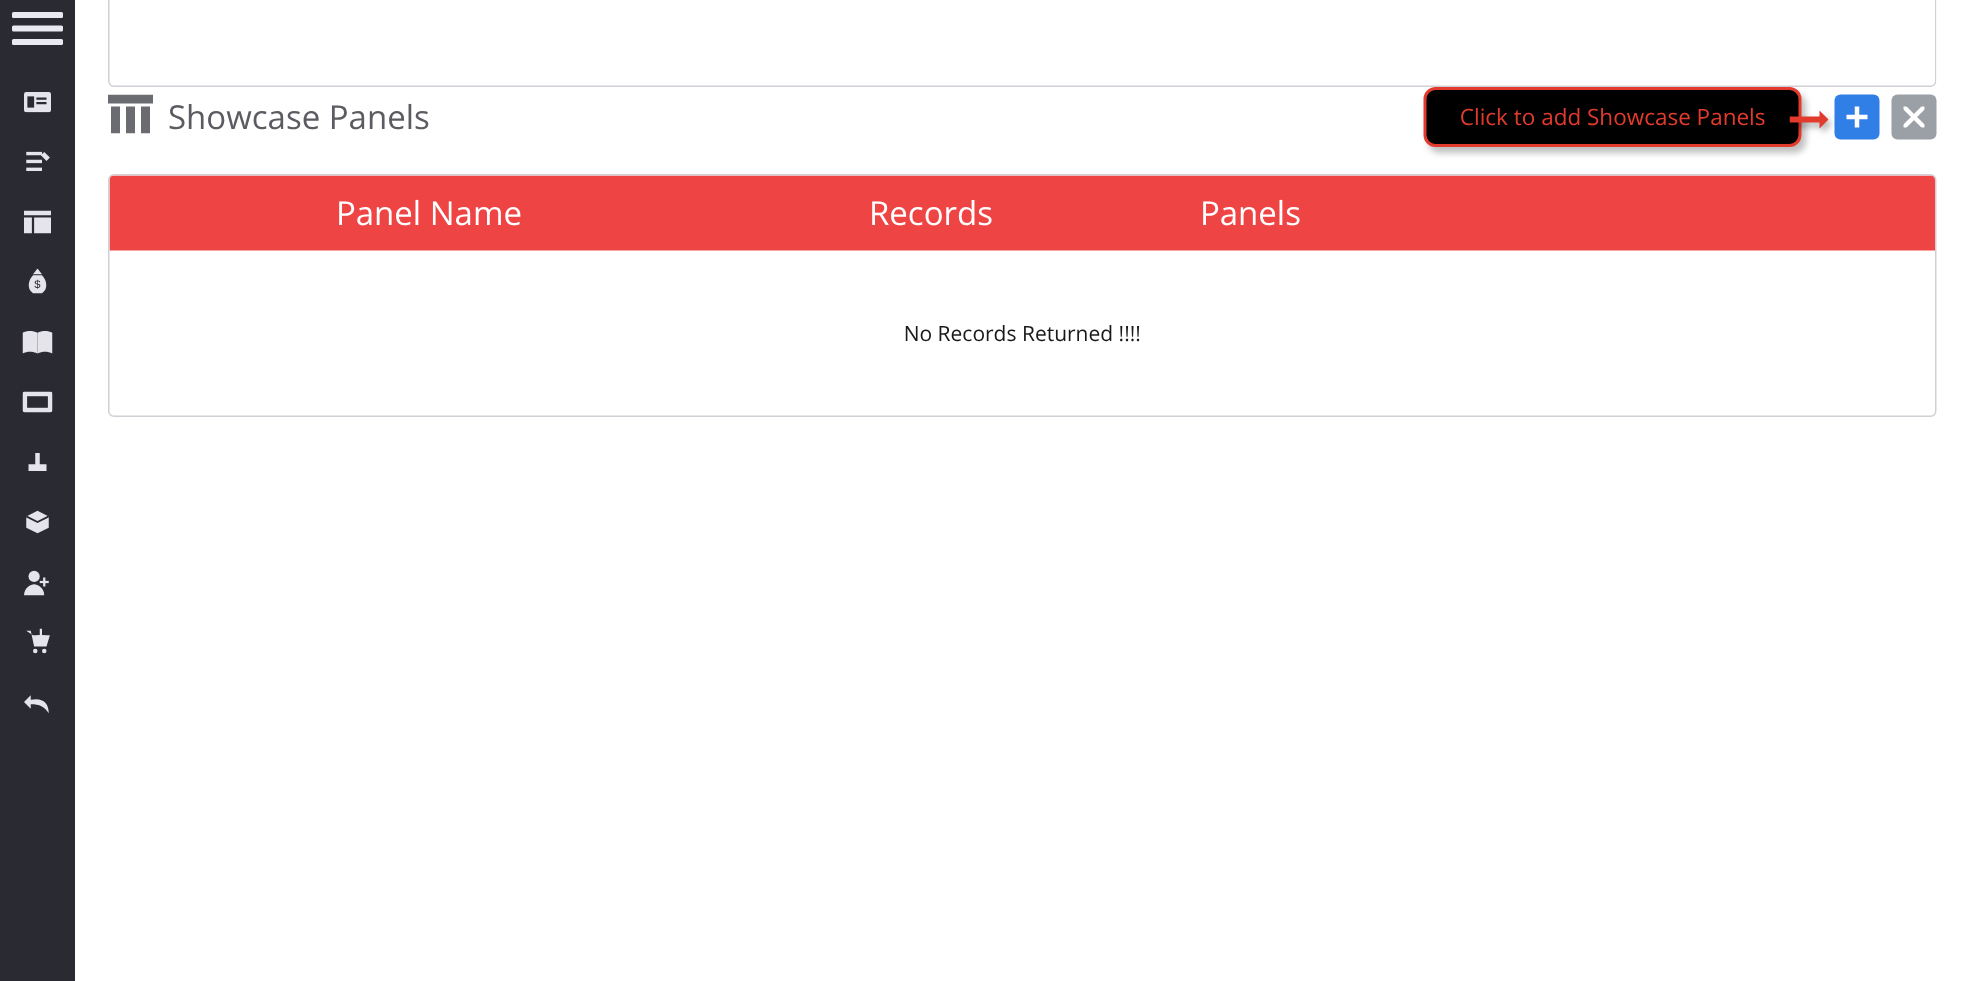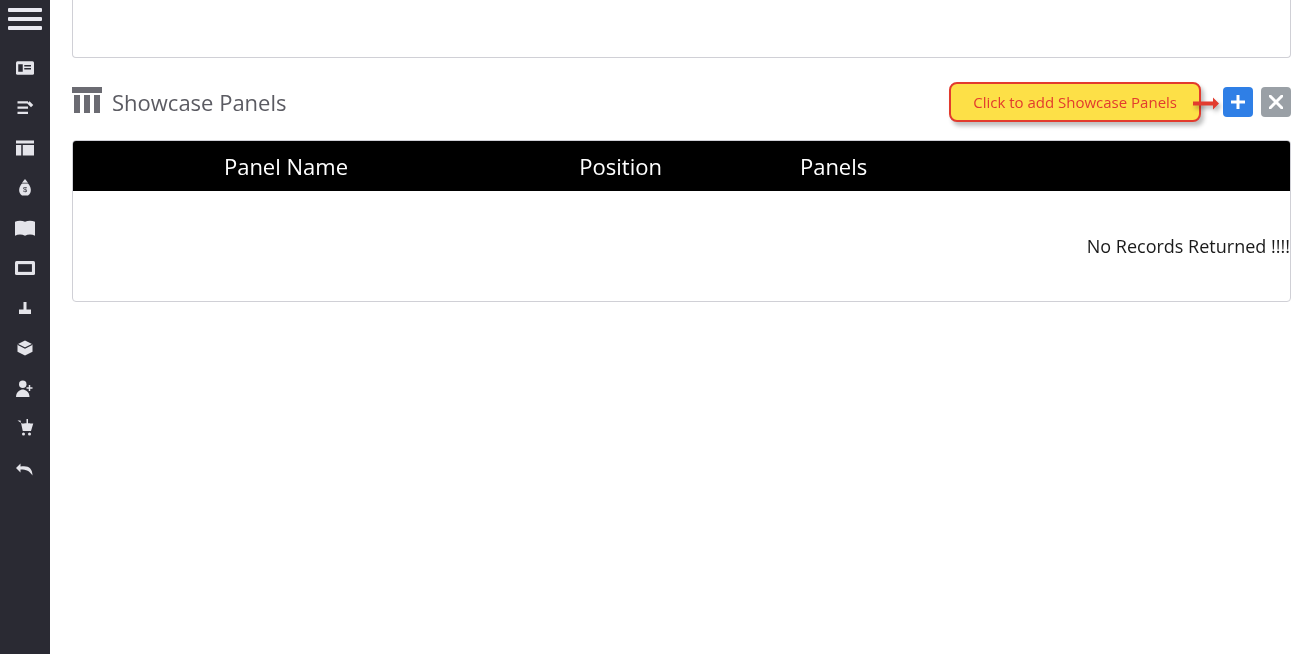--- a/index.html
+++ b/index.html
@@ -21,72 +21,72 @@
   .top-pad {
     height:58px;
     border:1px solid #d0d0d6;
     border-top:none;
     border-radius:0 0 4px 4px;
     margin:0 4px 0 4px;
   }
 
   .section-header {
     display:flex; align-items:center; justify-content:space-between;
-    margin-top:24px; padding:0 4px;
+    padding:0 4px;
   }
   .section-left { display:flex; align-items:center; gap:10px; color:#6b6b72;}
   .section-title { font-size:22px; color:#5b5b62; font-weight:400; }
   .section-icon svg { fill:#6b6b72; }
 
   .section-right { display:flex; align-items:center; gap:8px; position:relative; }
   .btn { width:30px; height:30px; border-radius:4px; display:flex; align-items:center; justify-content:center; cursor:pointer; }
   .btn-add { background:#2f7fe6; }
   .btn-close { background:#9aa0a6; }
   .btn svg { fill:#fff; }
 
   .callout {
     position:relative;
     border:2px solid #e23b2e;
     border-radius:8px;
     padding:8px 22px;
     color:#e23b2e;
     font-size:15px;
     box-shadow:3px 4px 4px rgba(0,0,0,0.25);
-    background:#fde047;
+    background:#000000;
     margin-right:14px;
   }
   .callout-pointer {
     position:absolute;
     right:-20px;
     top:50%;
     transform:translateY(-40%);
     filter: drop-shadow(2px 3px 2px rgba(0,0,0,0.3));
   }
 
   .panel-table {
     margin:18px 4px 0 4px;
     border:1px solid #d0d0d6;
     border-radius:4px;
     overflow:hidden;
   }
   .panel-thead {
     display:flex;
-    background:#000000; color:#fff;
+    background:#ef4444; color:#fff;
     font-size:22px; font-weight:400;
   }
   .panel-thead .th { padding:10px 8px; text-align:center; }
   .th-name { flex:0 0 35%; }
   .th-pos  { flex:0 0 30%; }
   .th-crit { flex:0 0 20%; }
   .th-act  { flex:0 0 15%; }
 
   .panel-body {
     min-height:110px;
-    display:flex; align-items:center; justify-content:flex-end;
-    font-size:18px; color:#1a1a1a;
+    display:flex; align-items:center; justify-content:center;
+    font-size:14px; color:#1a1a1a;
   }
 </style>
 </head>
 <body>
 
 <nav class="sidebar">
   <div class="hamburger">
     <span></span>
       <span></span>
       <span></span>
@@ -201,21 +201,21 @@
         <svg width="14" height="14" viewBox="0 0 14 14">
             <path d="M1 1 L13 13 M13 1 L1 13" stroke="#fff" stroke-width="3" stroke-linecap="round"></path>
           </svg>
       </div>
     </div>
   </div>
 
   <div class="panel-table">
     <div class="panel-thead">
       <div class="th th-name">Panel Name</div>
-      <div class="th th-crit">Position</div>
+      <div class="th th-crit">Records</div>
       <div class="th th-act">Panels</div>
     </div>
     <div class="panel-body">
       <span>No Records Returned !!!!</span>
     </div>
   </div>
 
 </main>
 
 </body></html>

